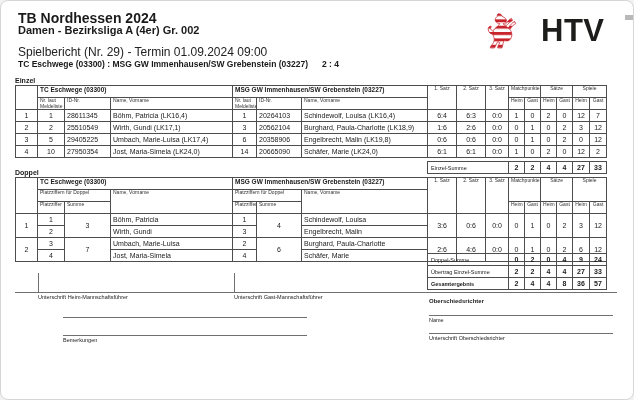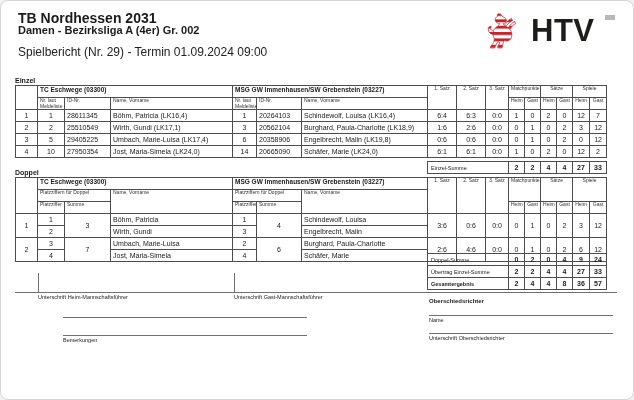--- a/index.html
+++ b/index.html
@@ -19,32 +19,35 @@
   td.team{font-size:6.5px;font-weight:bold;vertical-align:top;padding:0 2px;height:9px;}
   .c{text-align:center;}
   td.nm{padding-left:3px;}
   .b{font-weight:bold;}
   table.sum td.lbl{font-size:5.5px;color:#222;padding-left:3px;}
   table.sum td.v{text-align:center;font-weight:bold;}
   .sigline{border-top:1px solid #707070;height:0;}
   .tick{width:1px;background:#707070;}
   .flabel{font-size:5.5px;color:#222;white-space:nowrap;}
   .flabel.b{font-weight:bold;font-size:6px;}
-  .logo{display:flex;align-items:center;gap:10px;}
+  .logo{display:flex;align-items:center;gap:20px;}
   .logo .htv{font-size:31px;font-weight:bold;letter-spacing:0.5px;line-height:30px;}
   .logo .tm{width:10px;height:5px;background:#b9b9b9;align-self:flex-start;margin-top:2px;}
 </style>
 </head>
 <body>
 
 <div class="page">
 
-  <div class="abs h1" style="left:17px;top:9px">TB Nordhessen 2031</div>
+  <div class="abs h1" style="left:17px;top:9px">TB Nordhessen 2024</div>
   <div class="abs h2" style="left:17px;top:23px">Damen - Bezirksliga A (4er) Gr. 002</div>
   <div class="abs meta" style="left:17px;top:44px">Spielbericht (Nr. 29) - Termin 01.09.2024 09:00</div>
+  <div class="abs match" style="left:17px;top:58px">
+    <span>TC Eschwege (03300) : MSG GW Immenhausen/SW Grebenstein (03227)</span><span class="res">2 : 4</span>
+  </div>
 
   <div class="abs logo" style="left:484px;top:12px">
     <svg width="36" height="36" viewBox="0 0 34 34">
       <defs>
         <pattern id="st" width="34" height="6" patternUnits="userSpaceOnUse">
           <rect width="34" height="3" fill="#c8232b"></rect>
             <rect y="3" width="34" height="3" fill="#fff"></rect>
         </pattern>
       </defs>
       <g fill="url(#st)" stroke="#c8232b" stroke-width="0.7" stroke-linejoin="round">

